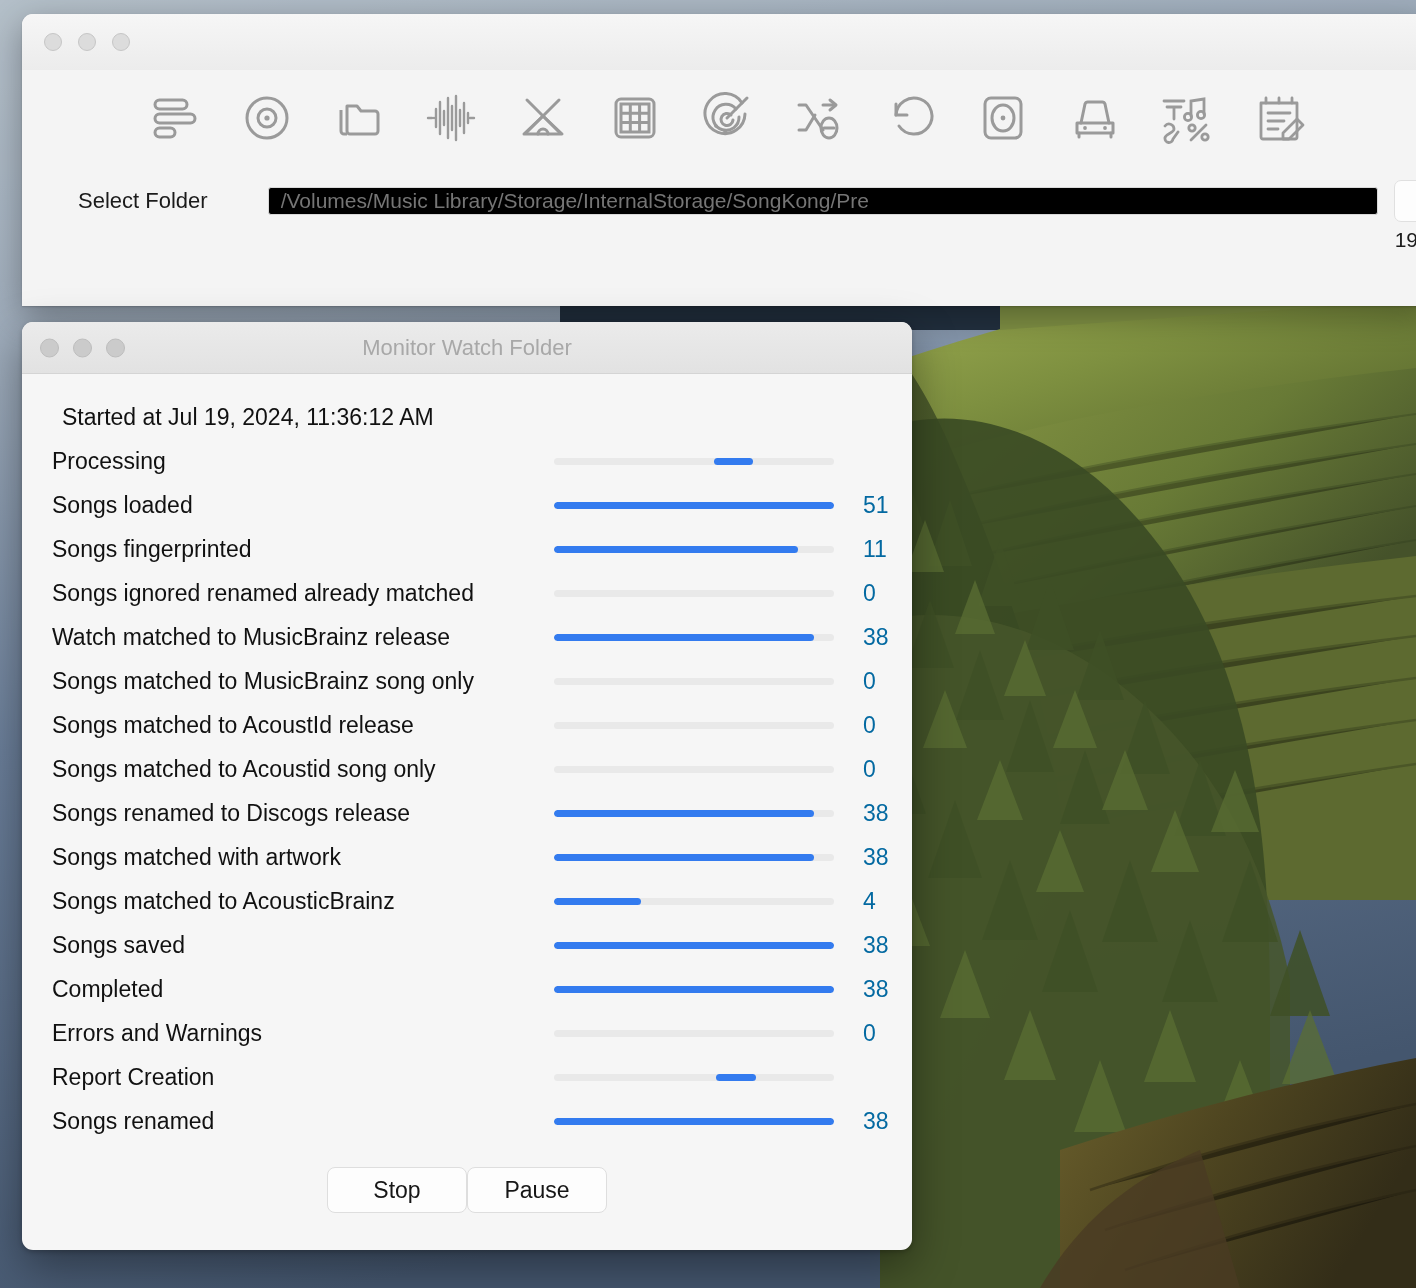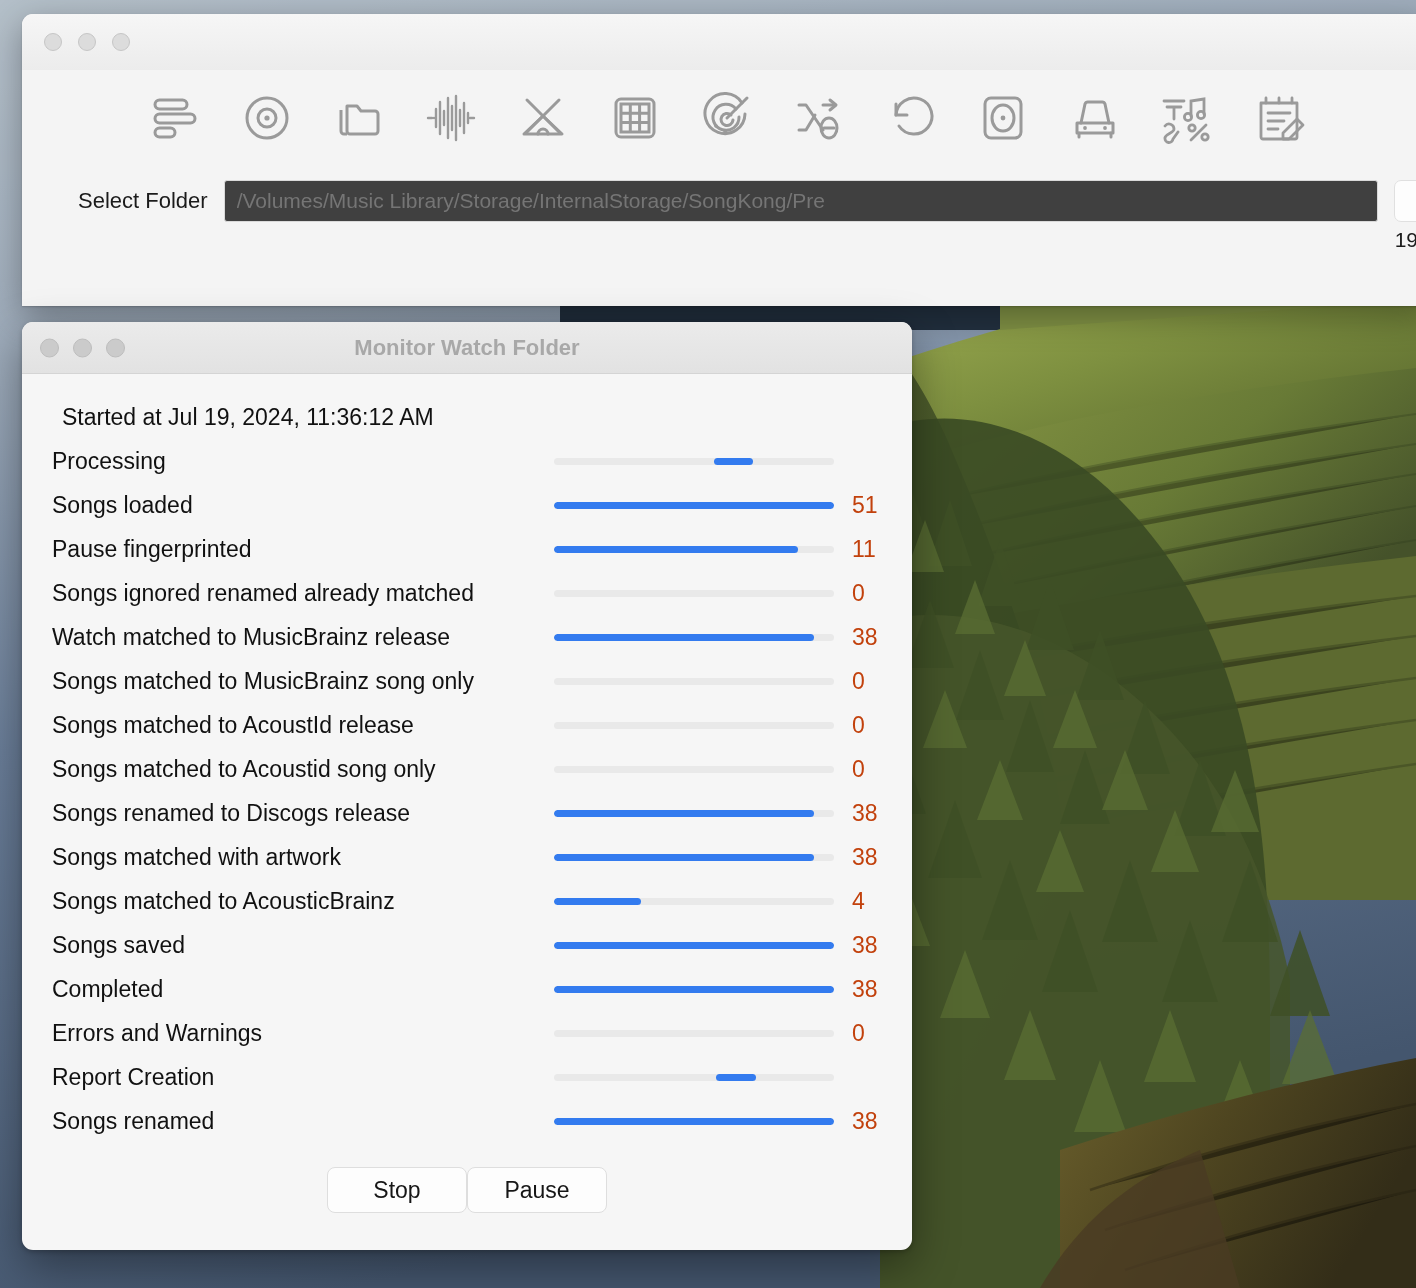--- a/index.html
+++ b/index.html
@@ -74,29 +74,30 @@
     padding: 14px 22px 0 56px;
     gap: 16px;
   }
   #select-folder-label {
     font-size: 22px;
     color: #1b1b1b;
     white-space: nowrap;
   }
   #folder-input {
     flex: 1;
-    height: 42px;
+    height: 28px;
     border: 1px solid #d9d9d9;
     border-radius: 3px;
-    background: #404040;
+    background: #000000;
     font-size: 21px;
     color: #b0b0b0;
     padding: 0 12px;
     font-family: "Liberation Sans", sans-serif;
     outline: none;
+    margin-left: 44px;
   }
   #folder-browse-btn {
     width: 44px;
     height: 42px;
     border: 1px solid #e0e0e0;
     border-radius: 7px;
     background: #fdfdfd;
     flex-shrink: 0;
     margin-right: -28px;
   }
@@ -127,21 +128,21 @@
     background: linear-gradient(#ebebeb, #e2e2e2);
     border-bottom: 1px solid #d4d4d4;
     position: relative;
     display: flex;
     align-items: center;
     justify-content: center;
     flex-shrink: 0;
   }
   #dialog-title {
     font-size: 22px;
-    font-weight: bold;
+    font-weight: normal;
     color: #a8a8a8;
   }
   #dialog-titlebar .traffic-lights { left: 18px; gap: 14px; }
   #dialog-titlebar .tl {
     width: 19px; height: 19px;
     background: #cbcbcb;
     border: 1px solid #bdbdbd;
   }
 
   #dialog-body {
@@ -182,22 +183,22 @@
   }
   .fill {
     position: absolute;
     top: 0;
     height: 100%;
     background: #337bef;
     border-radius: 4px;
   }
   .row-value {
     font-size: 23px;
-    color: #c2410c;
-    margin-left: 18px;
+    color: #0369a1;
+    margin-left: 29px;
     white-space: nowrap;
   }
 
   #dialog-buttons {
     display: flex;
     justify-content: center;
     padding: 24px 0 0 0;
     align-items: flex-end;
   }
   .dlg-btn {
@@ -513,21 +514,21 @@
           <div class="row-value"></div>
         </div>
         <div class="row">
           <div class="row-label">Songs loaded</div>
           <div class="track" style="background: rgb(233, 233, 233);">
             <div class="fill" style="background: rgb(51, 123, 239); left: 0px; width: 100%;"></div>
           </div>
           <div class="row-value">51</div>
         </div>
         <div class="row">
-          <div class="row-label">Pause fingerprinted</div>
+          <div class="row-label">Songs fingerprinted</div>
           <div class="track" style="background: rgb(233, 233, 233);">
             <div class="fill" style="background: rgb(51, 123, 239); left: 0px; width: 87%;"></div>
           </div>
           <div class="row-value">11</div>
         </div>
         <div class="row">
           <div class="row-label">Songs ignored renamed already matched</div>
           <div class="track" style="background: rgb(233, 233, 233);">
             <div class="fill" style="background: rgb(51, 123, 239); left: 0px; width: 0px;"></div>
           </div>

